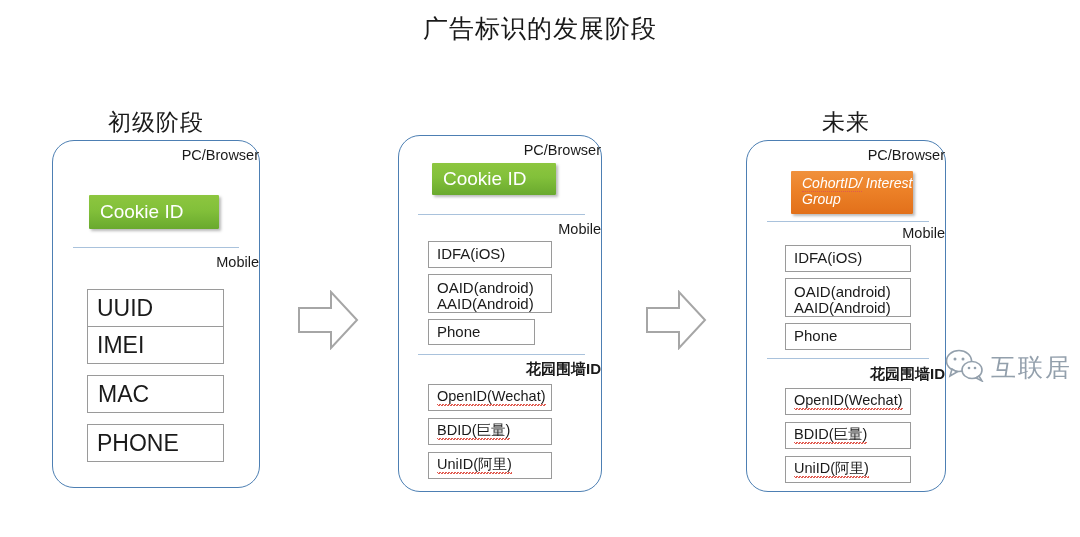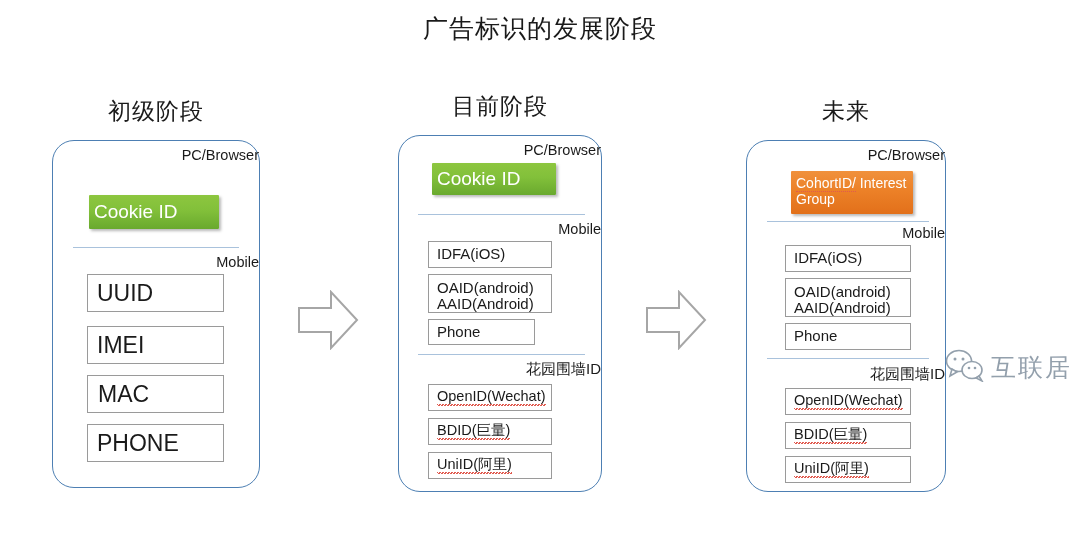--- a/index.html
+++ b/index.html
@@ -21,20 +21,21 @@
     letter-spacing:1px;
     color:#1a1a1a;
   }
 
   .col-title{
     position:absolute;
     text-align:center;
     font-size:23px;
     color:#1a1a1a;
     letter-spacing:1px;
+    margin-top:11px;
   }
   .col-title.c1{left:52px;width:208px;top:96px;}
   .col-title.c2{left:398px;width:204px;top:91px;}
   .col-title.c3{left:746px;width:200px;top:96px;}
 
   .card{
     position:absolute;
     background:#ffffff;
     border:1.6px solid #4D7FB3;
     border-radius:22px;
@@ -42,35 +43,35 @@
   }
   .card.c1{left:52px;top:140px;width:208px;height:348px;}
   .card.c2{left:398px;top:135px;width:204px;height:357px;}
   .card.c3{left:746px;top:140px;width:200px;height:352px;}
 
   .sec-label{
     text-align:right;
     font-size:14.5px;
     color:#1a1a1a;
   }
-  .sec-label.big{font-size:15px;}
+  .sec-label.big{font-size:15px;font-weight:bold;}
 
   .divider{
     height:0;
     border-top:1.4px solid #A9C2DC;
   }
 
   
   .chip{
     box-sizing:border-box;
     color:#ffffff;
     border-radius:1px;
     display:flex;
     align-items:center;
-    padding-left:5px;
+    padding-left:11px;
     line-height:1.12;
     box-shadow:2px 2px 3px rgba(0,0,0,0.28);
   }
   .chip.green{
     background:linear-gradient(to bottom,#8DC63F 0%,#82C03A 45%,#69A92E 100%);
     font-size:19px;
   }
   .chip.orange{
     background:linear-gradient(to bottom,#F0913C 0%,#EC8128 45%,#E2701A 100%);
     font-size:14px;
@@ -134,33 +135,32 @@
   <div class="col-title c1">初级阶段</div>
   <div class="card c1">
     <div class="sec-label" style="position:absolute;left:0;top:6px;width:100%;">PC/Browser</div>
 
     <div class="chip green" style="position:absolute;left:36px;top:54px;width:130px;height:34px;">Cookie ID</div>
 
     <div class="divider" style="position:absolute;left:20px;top:106px;width:166px;"></div>
 
     <div class="sec-label" style="position:absolute;left:0;top:113px;width:100%;">Mobile</div>
 
-    <div class="box lg" style="position:absolute;left:34px;top:133px;width:137px;height:38px;">UUID</div>
+    <div class="box lg" style="position:absolute;left:34px;top:148px;width:137px;height:38px;">UUID</div>
     <div class="box lg" style="position:absolute;left:34px;top:185px;width:137px;height:38px;">IMEI</div>
     <div class="box lg" style="position:absolute;left:34px;top:234px;width:137px;height:38px;padding-left:10px;">MAC</div>
     <div class="box lg" style="position:absolute;left:34px;top:283px;width:137px;height:38px;">PHONE</div>
   </div>
 
   <div class="arrow" style="left:297px;top:290px;">
     <svg width="62" height="60" viewBox="0 0 62 60" aria-hidden="true">
       <polygon points="2,18 34,18 34,2 60,30 34,58 34,42 2,42" fill="#ffffff" stroke="#A6A6A6" stroke-width="2"></polygon>
     </svg>
   </div>
 
-  <div class="col-title c2">目前阶段</div>
   <div class="card c2">
     <div class="sec-label" style="position:absolute;left:0;top:6px;width:100%;">PC/Browser</div>
 
     <div class="chip green" style="position:absolute;left:33px;top:27px;width:124px;height:32px;">Cookie ID</div>
 
     <div class="divider" style="position:absolute;left:19px;top:78px;width:167px;"></div>
 
     <div class="sec-label" style="position:absolute;left:0;top:85px;width:100%;">Mobile</div>
 
     <div class="box md" style="position:absolute;left:29px;top:105px;width:124px;height:27px;">IDFA(iOS)</div>
@@ -193,21 +193,21 @@
     <svg width="62" height="60" viewBox="0 0 62 60" aria-hidden="true">
       <polygon points="2,18 34,18 34,2 60,30 34,58 34,42 2,42" fill="#ffffff" stroke="#A6A6A6" stroke-width="2"></polygon>
     </svg>
   </div>
 
   <div class="col-title c3">未来</div>
   <div class="card c3">
     <div class="sec-label" style="position:absolute;left:0;top:6px;width:100%;">PC/Browser</div>
 
     <div class="chip orange" style="position:absolute;left:44px;top:30px;width:122px;height:43px;">
-      <span style="display:block;">
+      <span style="display:block;font-style:italic;">
         <span class="l2 sq">CohortID/</span>
         <span class="l2">Interest Group</span>
       </span>
     </div>
 
     <div class="divider" style="position:absolute;left:20px;top:80px;width:162px;"></div>
 
     <div class="sec-label" style="position:absolute;left:0;top:84px;width:100%;">Mobile</div>
 
     <div class="box md" style="position:absolute;left:38px;top:104px;width:126px;height:27px;">IDFA(iOS)</div>

